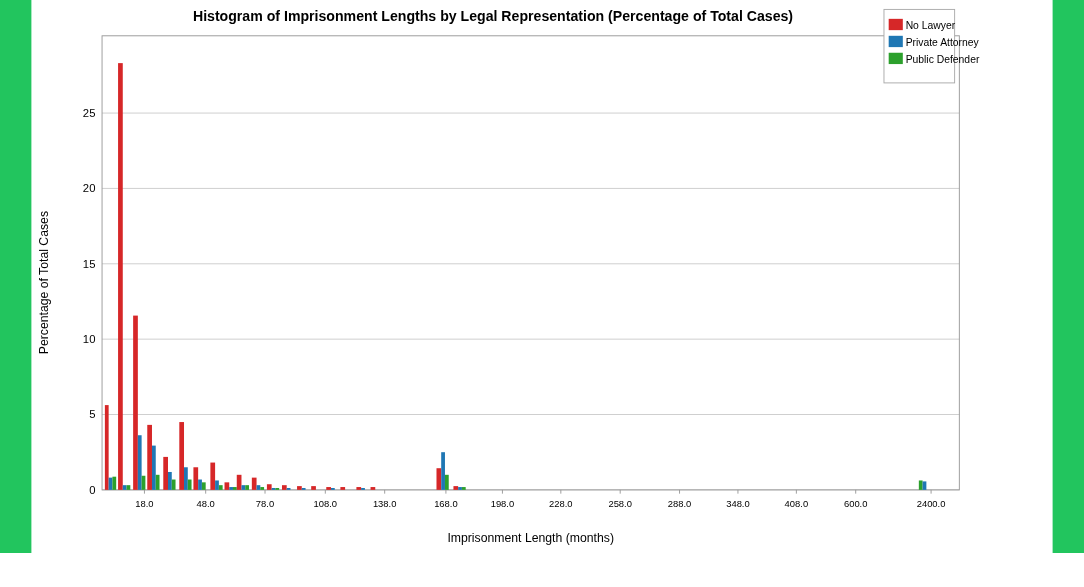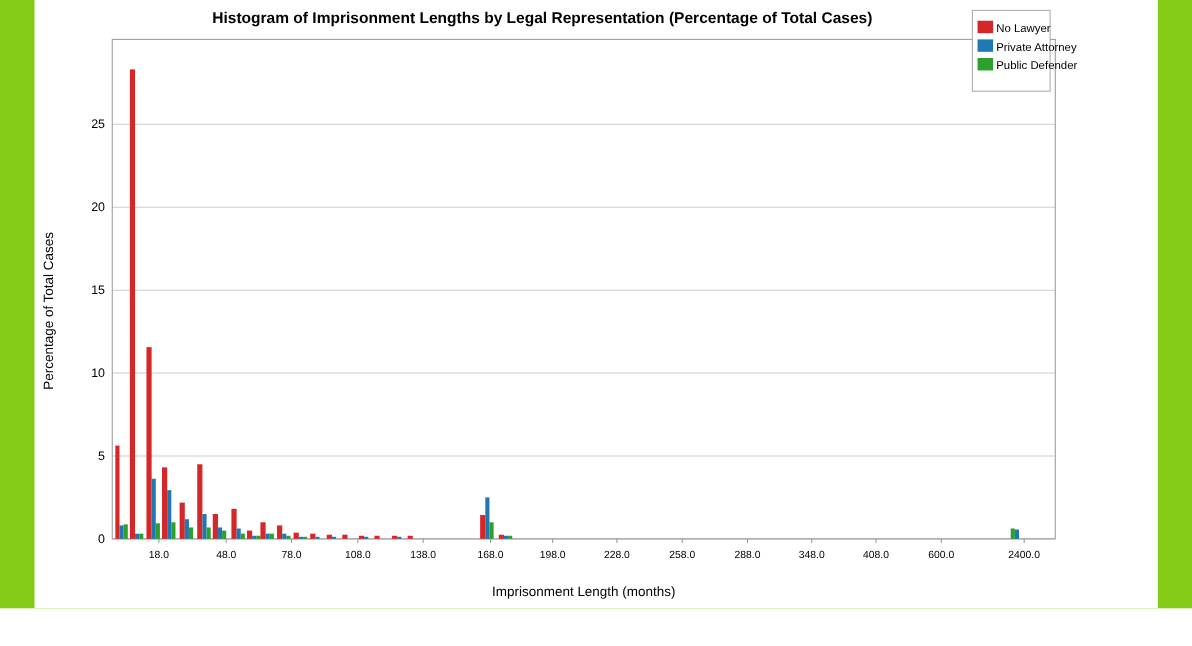--- a/index.html
+++ b/index.html
@@ -1,21 +1,21 @@
 <!DOCTYPE html>
 <html><head>
   <meta charset="utf-8">
   <style>
     * { margin: 0; padding: 0; box-sizing: border-box; }
     body { background: #fff; font-family: Arial, sans-serif; width: 1084px; height: 587px; overflow: hidden; }
     #chart-container {
       width: 1084px;
       height: 553px;
       position: relative;
-      background: #84cc16;
+      background: #22c55e;
     }
     svg {
       width: 100%;
       height: 100%;
     }
   </style>
 </head>
 <body>
 
 <div id="chart-container">

